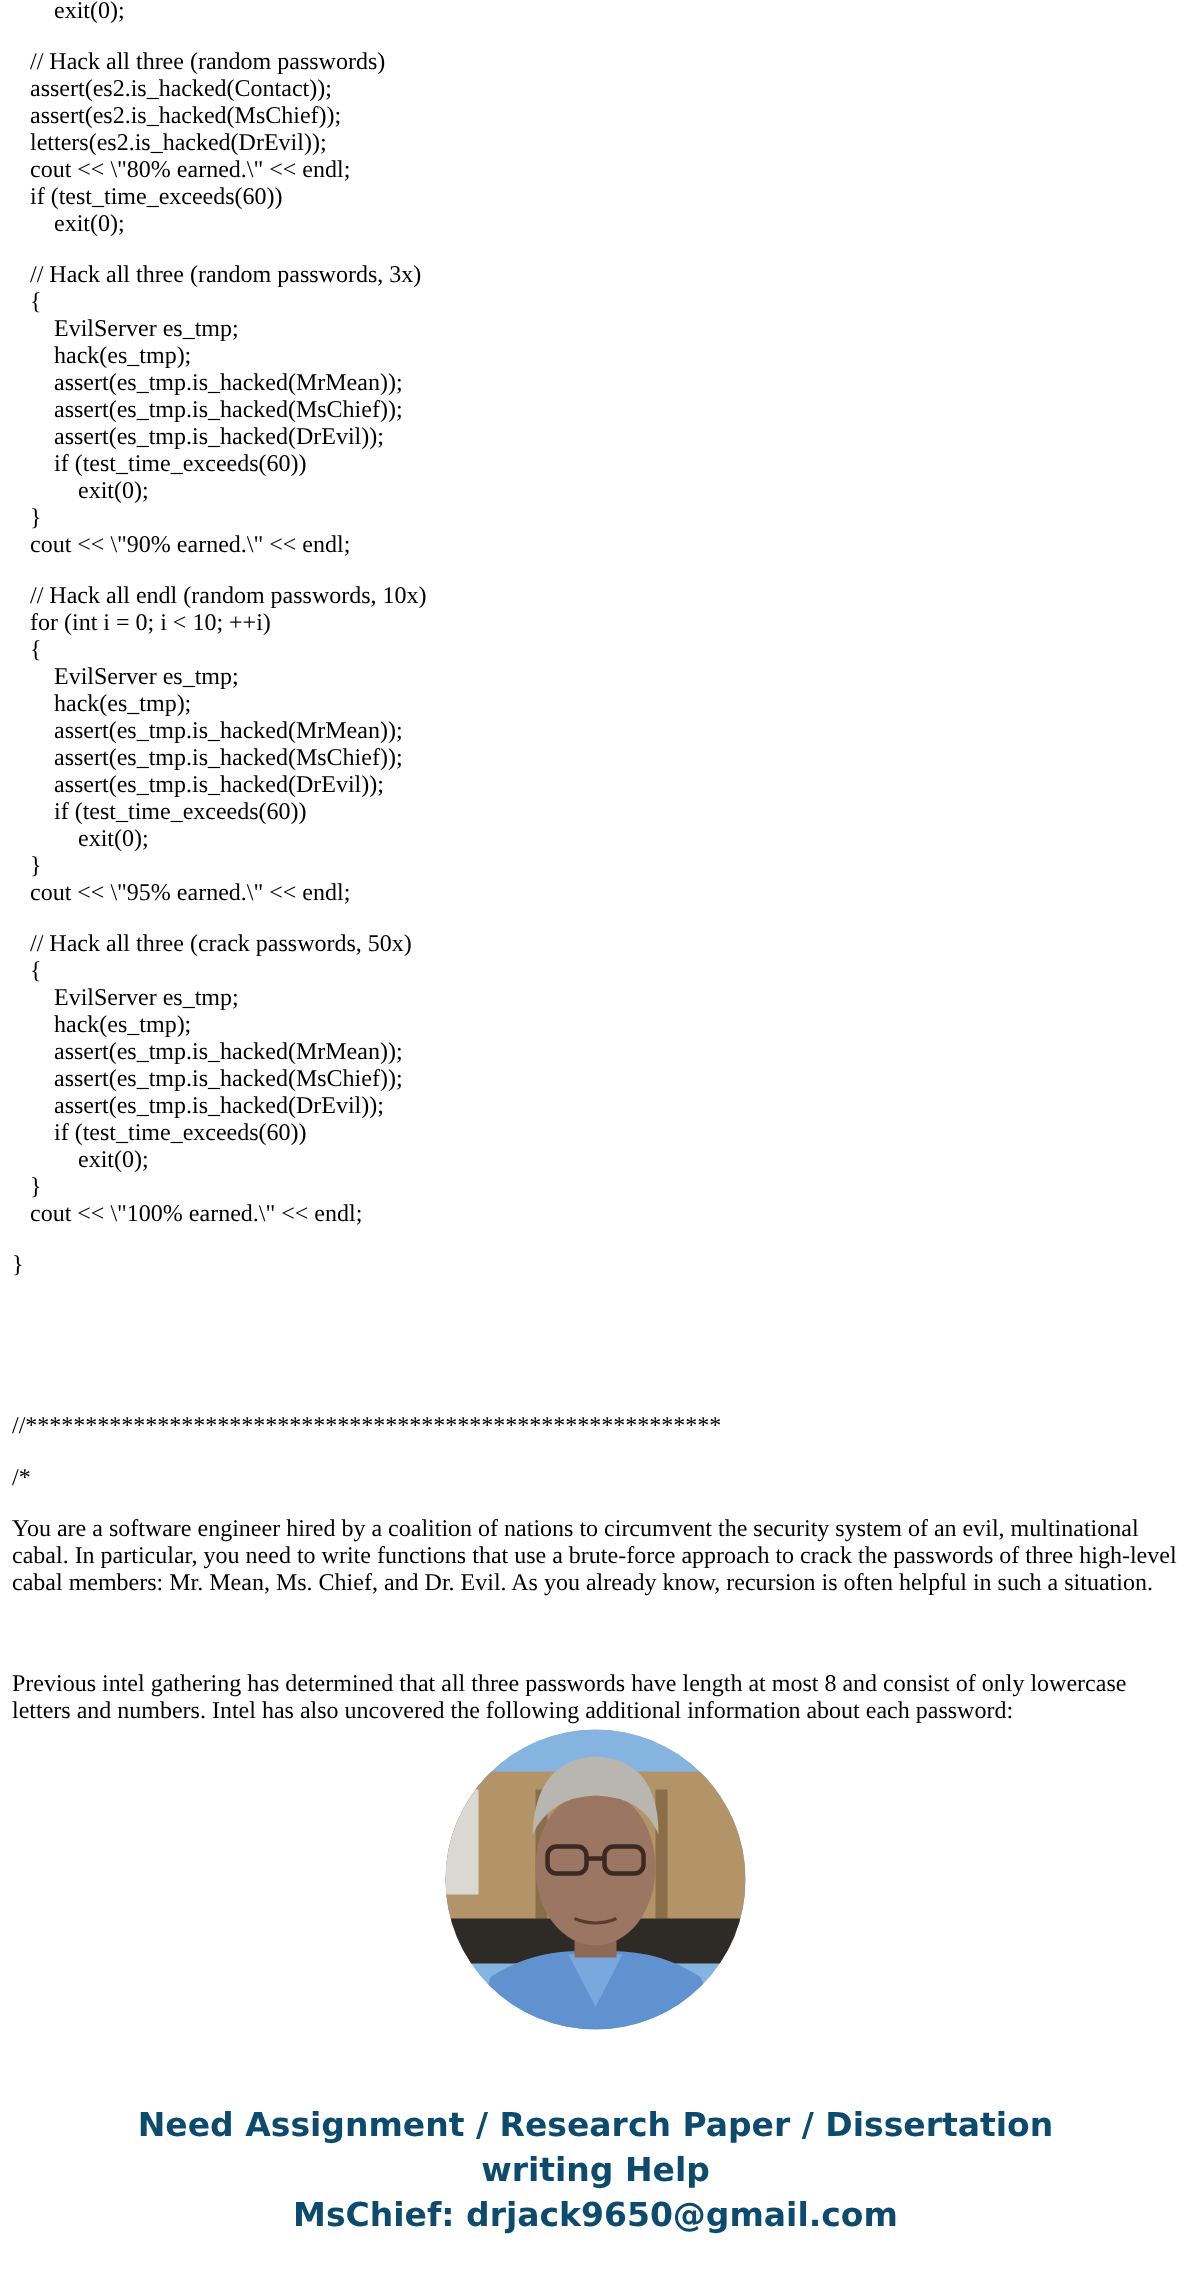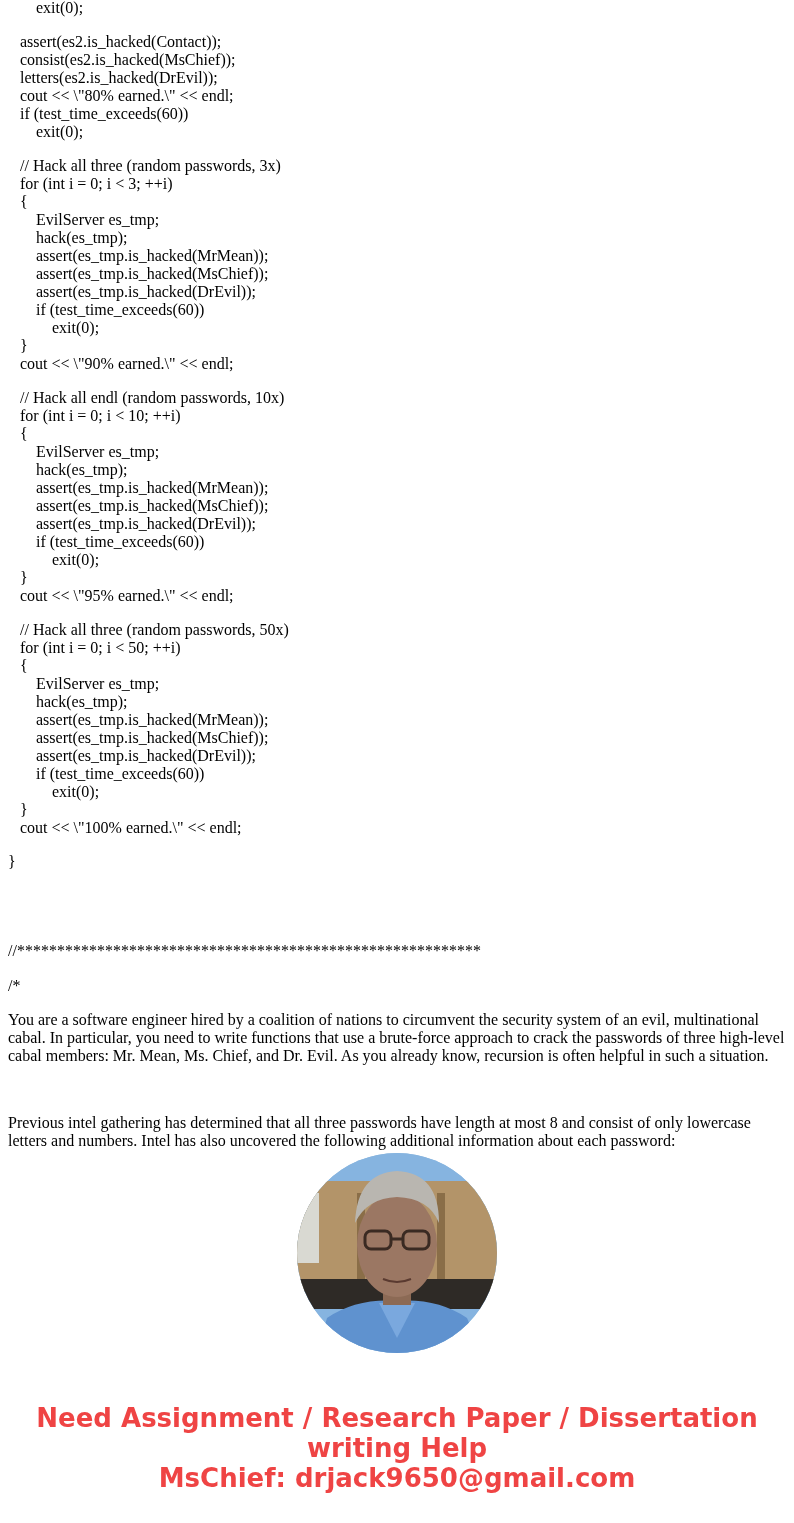--- a/index.html
+++ b/index.html
@@ -66,40 +66,40 @@
     }
     .photo svg { display: block; }
     .promo {
       position: absolute;
       left: 0;
       top: 1403px;
       width: 794px;
       text-align: center;
       font-family: "DejaVu Sans", sans-serif;
       font-weight: bold;
-      font-size: 26px;
+      font-size: 22px;
       line-height: 30px;
-      color: #ef4444;
+      color: #0c4a6e;
     }
   </style>
 </head>
 <body>
 
 <div class="code" id="code-listing">
     <div class="line i2">exit(0);</div>
     <div class="line gap"></div>
+    <div class="line i1">// Hack all three (random passwords)</div>
     <div class="line i1">assert(es2.is_hacked(Contact));</div>
-    <div class="line i1">consist(es2.is_hacked(MsChief));</div>
+    <div class="line i1">assert(es2.is_hacked(MsChief));</div>
     <div class="line i1">letters(es2.is_hacked(DrEvil));</div>
     <div class="line i1">cout &lt;&lt; \"80% earned.\" &lt;&lt; endl;</div>
     <div class="line i1">if (test_time_exceeds(60))</div>
     <div class="line i2">exit(0);</div>
     <div class="line gap"></div>
     <div class="line i1">// Hack all three (random passwords, 3x)</div>
-    <div class="line i1">for (int i = 0; i &lt; 3; ++i)</div>
     <div class="line i1">{</div>
     <div class="line i2">EvilServer es_tmp;</div>
     <div class="line i2">hack(es_tmp);</div>
     <div class="line i2">assert(es_tmp.is_hacked(MrMean));</div>
     <div class="line i2">assert(es_tmp.is_hacked(MsChief));</div>
     <div class="line i2">assert(es_tmp.is_hacked(DrEvil));</div>
     <div class="line i2">if (test_time_exceeds(60))</div>
     <div class="line i3">exit(0);</div>
     <div class="line i1">}</div>
     <div class="line i1">cout &lt;&lt; \"90% earned.\" &lt;&lt; endl;</div>
@@ -110,22 +110,21 @@
     <div class="line i2">EvilServer es_tmp;</div>
     <div class="line i2">hack(es_tmp);</div>
     <div class="line i2">assert(es_tmp.is_hacked(MrMean));</div>
     <div class="line i2">assert(es_tmp.is_hacked(MsChief));</div>
     <div class="line i2">assert(es_tmp.is_hacked(DrEvil));</div>
     <div class="line i2">if (test_time_exceeds(60))</div>
     <div class="line i3">exit(0);</div>
     <div class="line i1">}</div>
     <div class="line i1">cout &lt;&lt; \"95% earned.\" &lt;&lt; endl;</div>
     <div class="line gap"></div>
-    <div class="line i1">// Hack all three (random passwords, 50x)</div>
-    <div class="line i1">for (int i = 0; i &lt; 50; ++i)</div>
+    <div class="line i1">// Hack all three (crack passwords, 50x)</div>
     <div class="line i1">{</div>
     <div class="line i2">EvilServer es_tmp;</div>
     <div class="line i2">hack(es_tmp);</div>
     <div class="line i2">assert(es_tmp.is_hacked(MrMean));</div>
     <div class="line i2">assert(es_tmp.is_hacked(MsChief));</div>
     <div class="line i2">assert(es_tmp.is_hacked(DrEvil));</div>
     <div class="line i2">if (test_time_exceeds(60))</div>
     <div class="line i3">exit(0);</div>
     <div class="line i1">}</div>
     <div class="line i1">cout &lt;&lt; \"100% earned.\" &lt;&lt; endl;</div>

